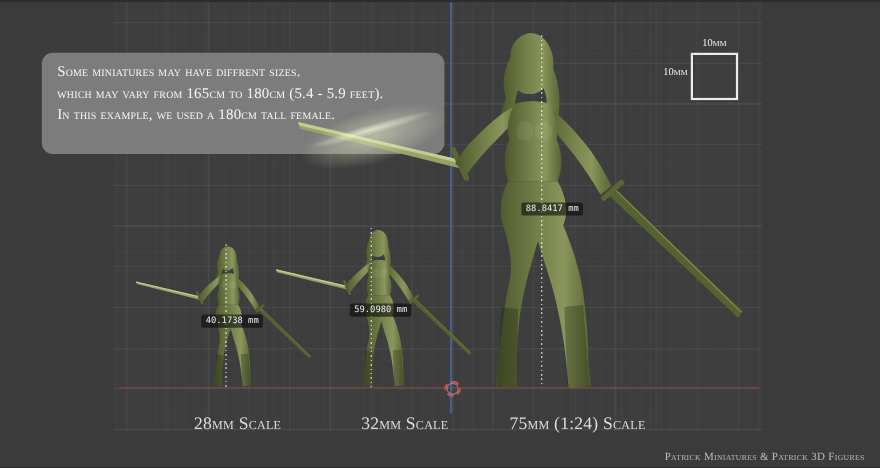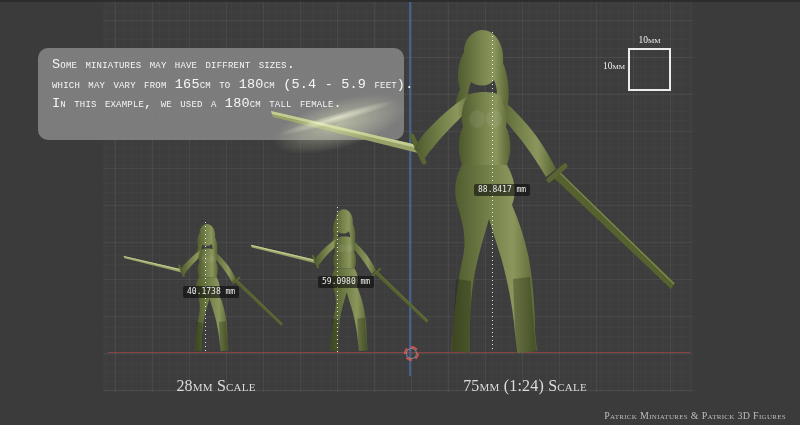--- a/index.html
+++ b/index.html
@@ -26,21 +26,21 @@
   .axis-z{position:absolute;left:409px;top:2px;width:2px;height:374px;background:#45639a;opacity:.9;}
   .cursor3d{
     position:absolute;left:404px;top:346px;width:11px;height:11px;border-radius:50%;
     border:2px dashed #cf5252;box-shadow:inset 0 0 0 1px rgba(255,255,255,0.35);
   }
 
   
   .info-box{
     position:absolute;left:38px;top:48px;width:366px;height:92px;
     background:rgba(129,129,129,0.94);border-radius:10px;
-    padding:7px 16px 0 14px;box-sizing:border-box;font-family:Liberation Mono, monospace;
+    padding:7px 16px 0 14px;box-sizing:border-box;
   }
   .info-line{
     font-variant:small-caps;font-size:13.5px;line-height:19.5px;
     color:#f6f6f6;letter-spacing:.2px;white-space:nowrap;
   }
 
   
   .fig{position:absolute;}
 
   
@@ -153,16 +153,17 @@
   <div class="mlabel" style="left:318px;top:276px">59.0980 mm</div>
   <div class="mlabel" style="left:474px;top:184px">88.8417 mm</div>
 
   <div class="cursor3d"></div>
 
   <div class="ref-square"></div>
   <div class="ref-label top">10mm</div>
   <div class="ref-label side">10mm</div>
 
   <div class="caption main" style="left:140px;width:152px">28mm Scale</div>
+  <div class="caption main" style="left:300px;width:136px">32mm Scale</div>
   <div class="caption main" style="left:440px;width:170px">75mm (1:24) Scale</div>
 
   <div class="credit">Patrick Miniatures &amp; Patrick 3D Figures</div>
 </div>
 
 </body></html>

